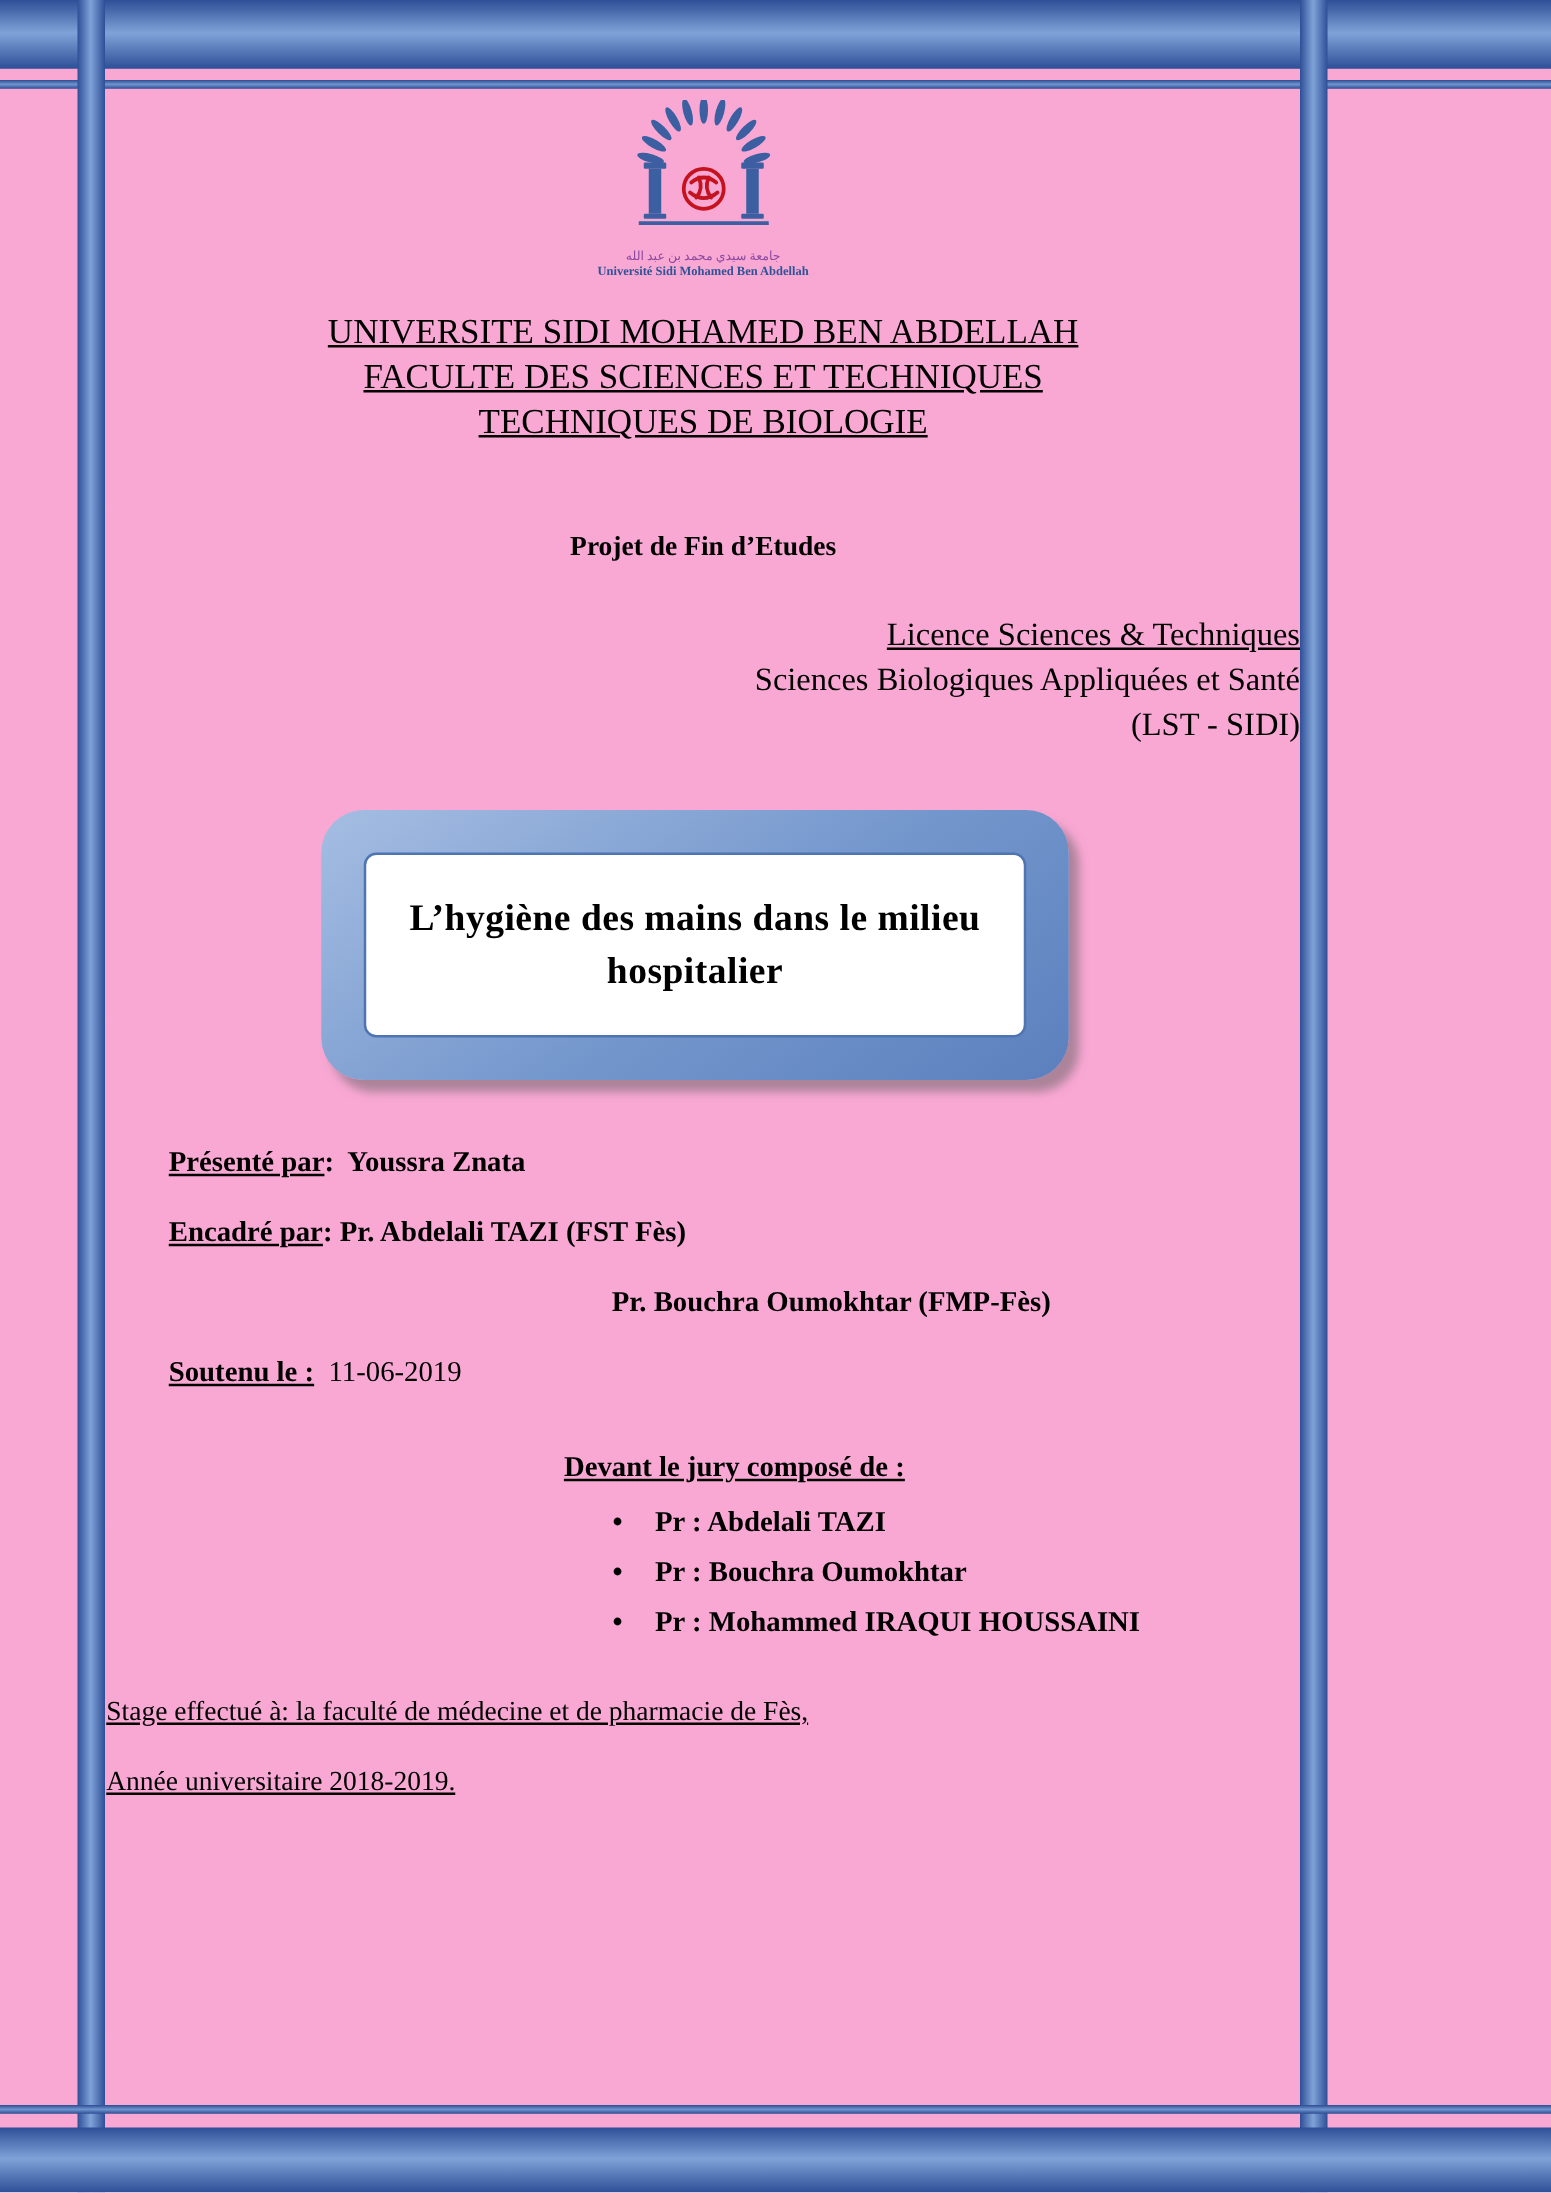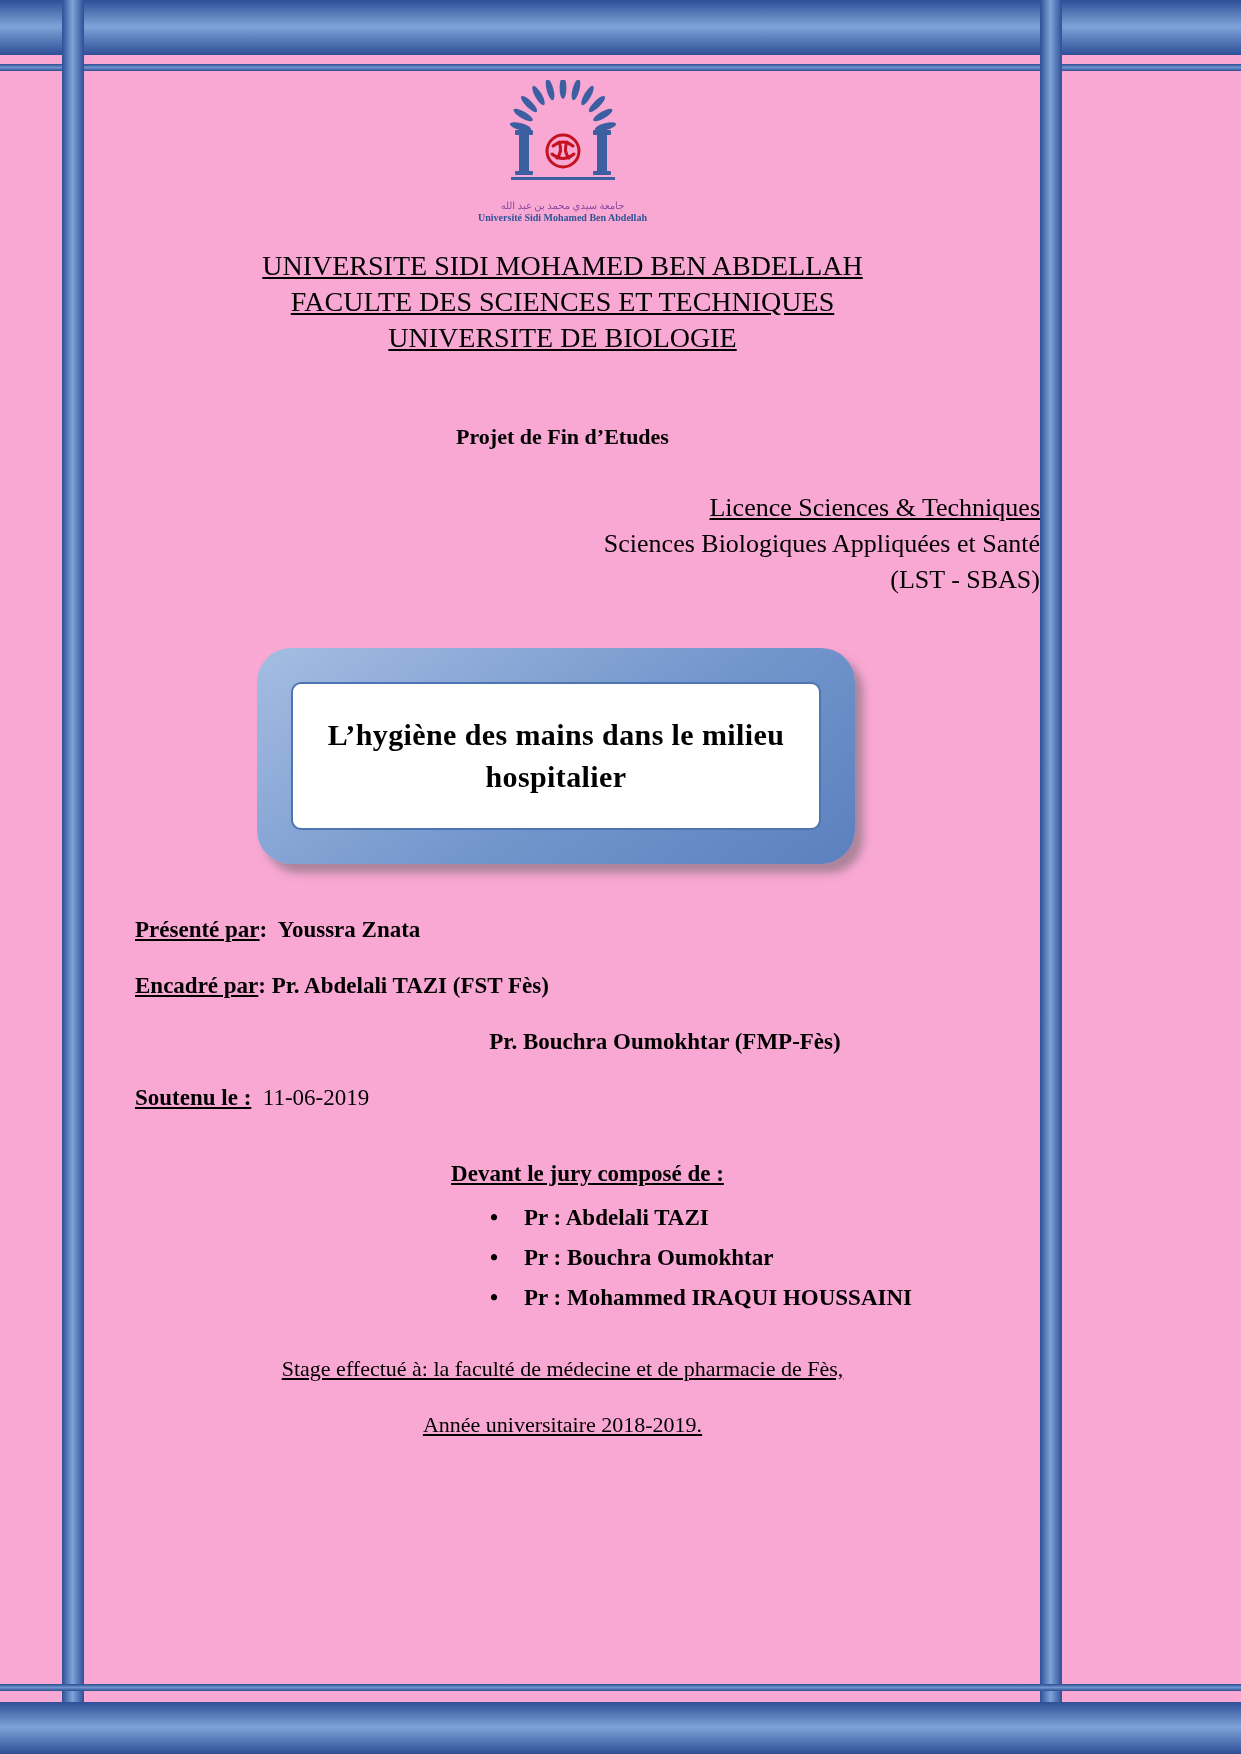--- a/index.html
+++ b/index.html
@@ -76,21 +76,21 @@
   .credit-indent { padding-left:155px;text-align:center; }
   .normal { font-weight:normal; }
 
   .jury-heading { margin-top:44px; padding-left:50px; font-size:23px; font-weight:bold; line-height:32px;text-align:center; }
   .jury-heading span { text-decoration:underline; }
 
   .jury-list { margin-top:8px; padding-left:405px; font-size:23px; font-weight:bold; }
   .jury-item { line-height:40px; white-space:pre; }
   .bullet { display:inline-block; width:34px; font-size:23px; }
 
-  .footer { margin-top:36px; text-align:center; font-size:22px; }
+  .footer { margin-top:36px; font-size:22px; }
   .footer .f1 { line-height:30px; text-decoration:underline; }
   .footer .f2 { margin-top:26px; line-height:30px; text-decoration:underline; }
 </style>
 </head>
 <body>
 
 <div class="page">
 
   <div class="bar-h bar-top"></div>
   <div class="line-h line-top"></div>
@@ -136,29 +136,29 @@
           <path d="M74 62 q-4 9 2 16"></path>
         </g>
       </svg>
       <div class="logo-caption-ar">جامعة سيدي محمد بن عبد الله</div>
       <div class="logo-caption-fr">Université Sidi Mohamed Ben Abdellah</div>
     </div>
 
     <div class="uni-heads">
       <div>UNIVERSITE SIDI MOHAMED BEN ABDELLAH</div>
       <div>FACULTE DES SCIENCES ET TECHNIQUES</div>
-      <div>UNIVERSITE DE BIOLOGIE</div>
+      <div>TECHNIQUES DE BIOLOGIE</div>
     </div>
 
     <div class="projet">Projet de Fin d’Etudes</div>
 
     <div class="licence-block">
       <div class="u">Licence Sciences &amp; Techniques</div>
       <div>Sciences Biologiques Appliquées et Santé</div>
-      <div>(LST - SBAS)</div>
+      <div>(LST - SIDI)</div>
     </div>
 
     <div class="title-box">
       <div class="title-inner">
         <div class="t">L’hygiène des mains dans le milieu</div>
         <div class="t">hospitalier</div>
       </div>
     </div>
 
     <div class="credits">

